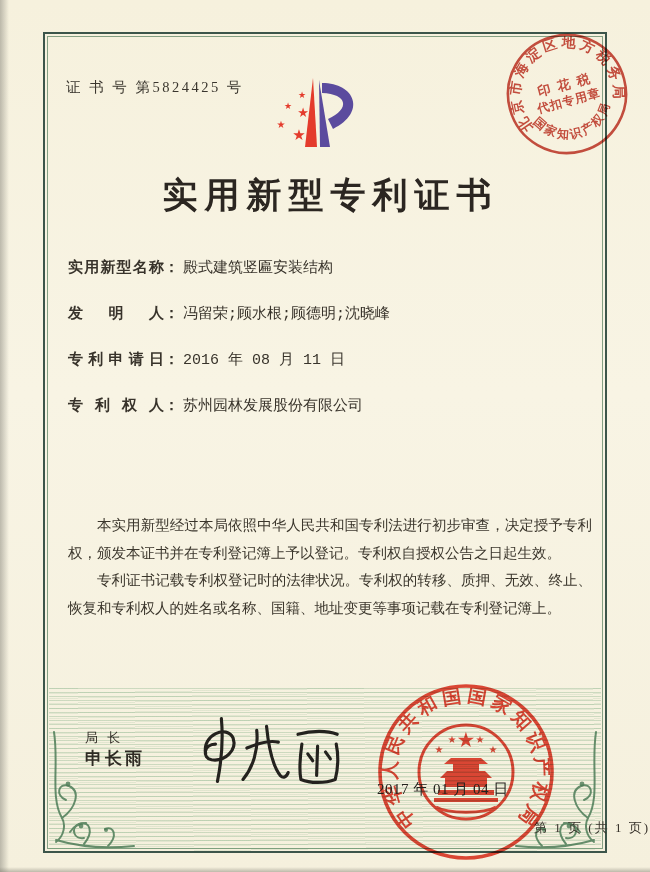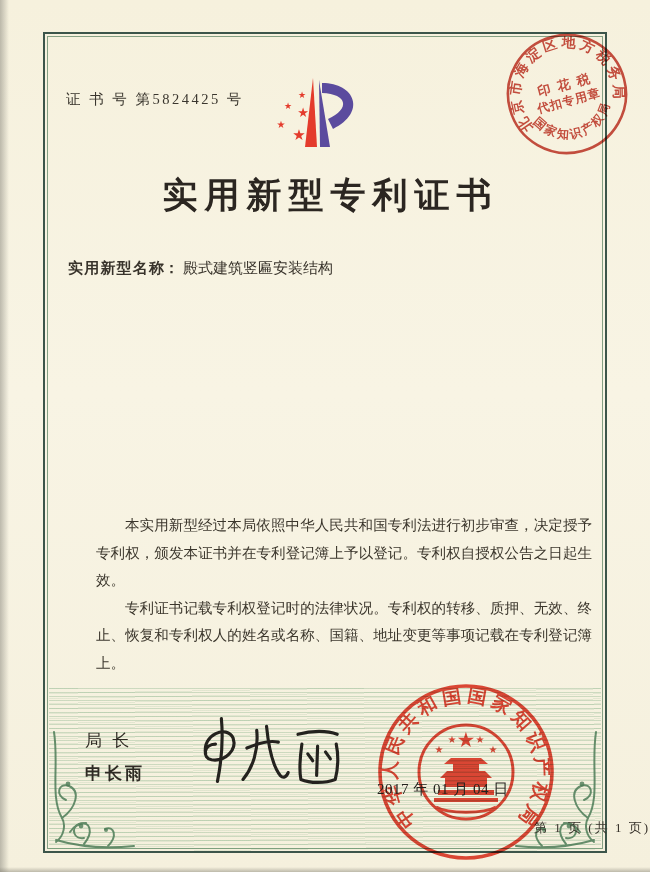--- a/index.html
+++ b/index.html
@@ -17,43 +17,43 @@
   .frame { position:absolute; left:43px; top:32px; right:43px; bottom:19px;
     border:2px solid #3c554a; }
   .frame-inner { position:absolute; inset:2px; border:1.5px solid #85a083; }
 
   .guilloche { position:absolute; left:49px; right:49px; top:688px; height:163px;
     background:
       repeating-linear-gradient(180deg, rgba(108,162,116,.30) 0 1px, rgba(108,162,116,0) 1px 4px),
       repeating-linear-gradient(179deg, rgba(108,162,116,.14) 0 1px, rgba(108,162,116,0) 1px 5px);
   }
 
-  .cert-no { position:absolute; left:66px; top:90px; font-size:14.5px; letter-spacing:2.5px;
+  .cert-no { position:absolute; left:66px; top:78px; font-size:14.5px; letter-spacing:2.5px;
     color:#3a362e; }
   .cert-title { position:absolute; left:0; top:172px; width:100%; text-align:center;
     font-size:35px; font-weight:700; letter-spacing:7px; color:#2b2621;padding-left:11px; }
 
   .logo { position:absolute; left:272px; top:74px; }
   .tax-stamp { position:absolute; left:503px; top:30px; transform:rotate(-15deg);
     mix-blend-mode:multiply; }
 
   .fields { position:absolute; left:68px; top:258px; width:524px; }
   .field { margin-bottom:25px; font-size:15px; line-height:21px; color:#38332b;
-    white-space:nowrap; }
+    white-space:nowrap;font-family:Liberation Mono, monospace; }
   .field .label { display:inline-block; width:96px; text-align:justify;
     text-align-last:justify; font-weight:600; }
   .field .colon { font-weight:600; }
   .field .value { margin-left:4px; }
 
   .body-text { position:absolute; left:68px; top:512px; width:524px; color:#3b362c; }
   .body-text p { font-size:14.5px; line-height:27.5px; text-indent:2em;
-    text-align:justify;margin-left:28px; }
+    text-align:justify; }
 
   .signoff { position:absolute; left:85px; top:729px; color:#2f2b24; z-index:4; }
-  .signoff .so-title { font-size:17px; letter-spacing:3px; margin-bottom:10px; }
+  .signoff .so-title { font-size:13px; letter-spacing:3px; margin-bottom:0; }
   .signoff .so-name  { font-size:17px; letter-spacing:3px;font-weight:bold; }
 
   .signature { position:absolute; left:188px; top:710px; z-index:4; }
 
   .office-seal { position:absolute; left:374px; top:680px; z-index:5;
     mix-blend-mode:multiply; }
   .issue-date { position:absolute; left:377px; top:780px; z-index:6;
     font-size:15px; color:#23211d; letter-spacing:.5px; white-space:nowrap; }
 
   .flourish { position:absolute; z-index:3; }
@@ -104,20 +104,29 @@
     </text>
     <text x="64" y="59" font-size="13" letter-spacing="2" fill="#c2392c" font-weight="bold" text-anchor="middle">印 花 税</text>
     <text x="64" y="75" font-size="12" letter-spacing="1" fill="#c2392c" font-weight="bold" text-anchor="middle">代扣专用章</text>
   </svg>
 
   <div class="cert-title">实用新型专利证书</div>
 
   <div class="fields">
     <div class="field">
       <span class="label">实用新型名称</span><span class="colon">：</span><span class="value">殿式建筑竖匾安装结构</span>
+    </div>
+    <div class="field">
+      <span class="label">发明人</span><span class="colon">：</span><span class="value">冯留荣;顾水根;顾德明;沈晓峰</span>
+    </div>
+    <div class="field">
+      <span class="label">专利申请日</span><span class="colon">：</span><span class="value">2016 年 08 月 11 日</span>
+    </div>
+    <div class="field">
+      <span class="label">专利权人</span><span class="colon">：</span><span class="value">苏州园林发展股份有限公司</span>
     </div>
   </div>
 
   <div class="body-text">
     <p>本实用新型经过本局依照中华人民共和国专利法进行初步审查，决定授予专利权，颁发本证书并在专利登记簿上予以登记。专利权自授权公告之日起生效。</p>
     <p>专利证书记载专利权登记时的法律状况。专利权的转移、质押、无效、终止、恢复和专利权人的姓名或名称、国籍、地址变更等事项记载在专利登记簿上。</p>
   </div>
 
   <div class="signoff">
     <div class="so-title">局 长</div>

